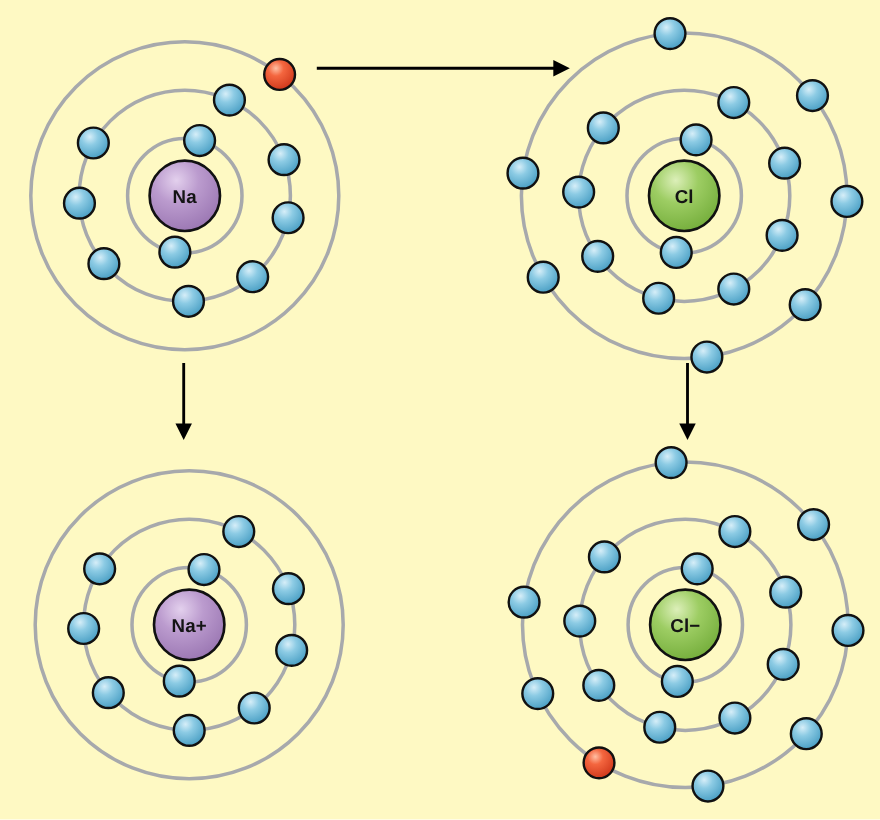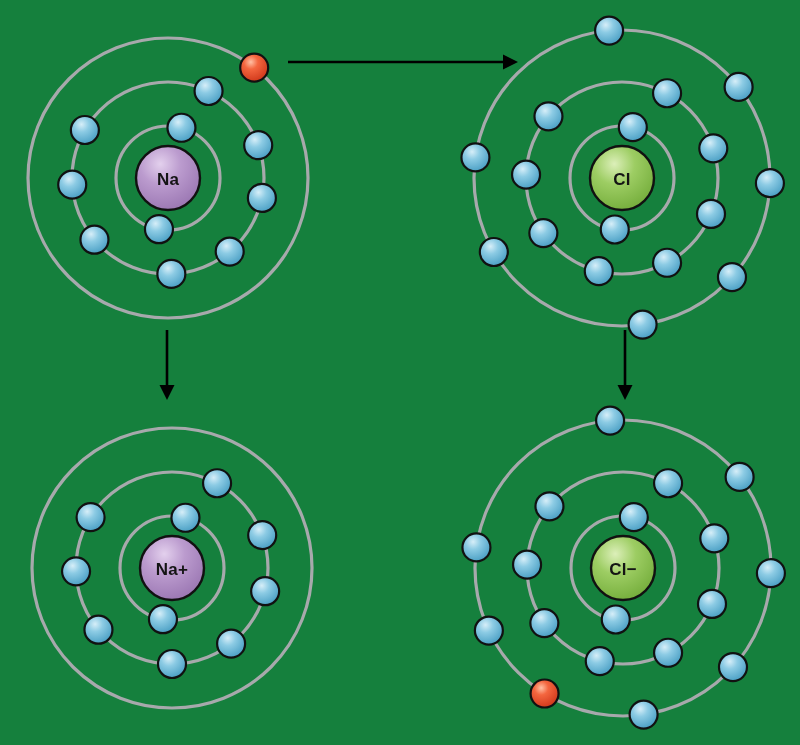--- a/index.html
+++ b/index.html
@@ -12,21 +12,21 @@
     width: 800px;
     height: 745px;
     font-family: "Liberation Sans", sans-serif;
     overflow: hidden;
     position: relative;
   }
   #diagram-root {
     position: relative;
     width: 800px;
     height: 745px;
-    background: #15803d;
+    background: #fef9c3;
   }
   svg.diagram-canvas {
     display: block;
     width: 800px;
     height: 745px;
   }
   .shell-ring {
     fill: none;
     stroke: #a7a9ac;
     stroke-width: 3.2;

